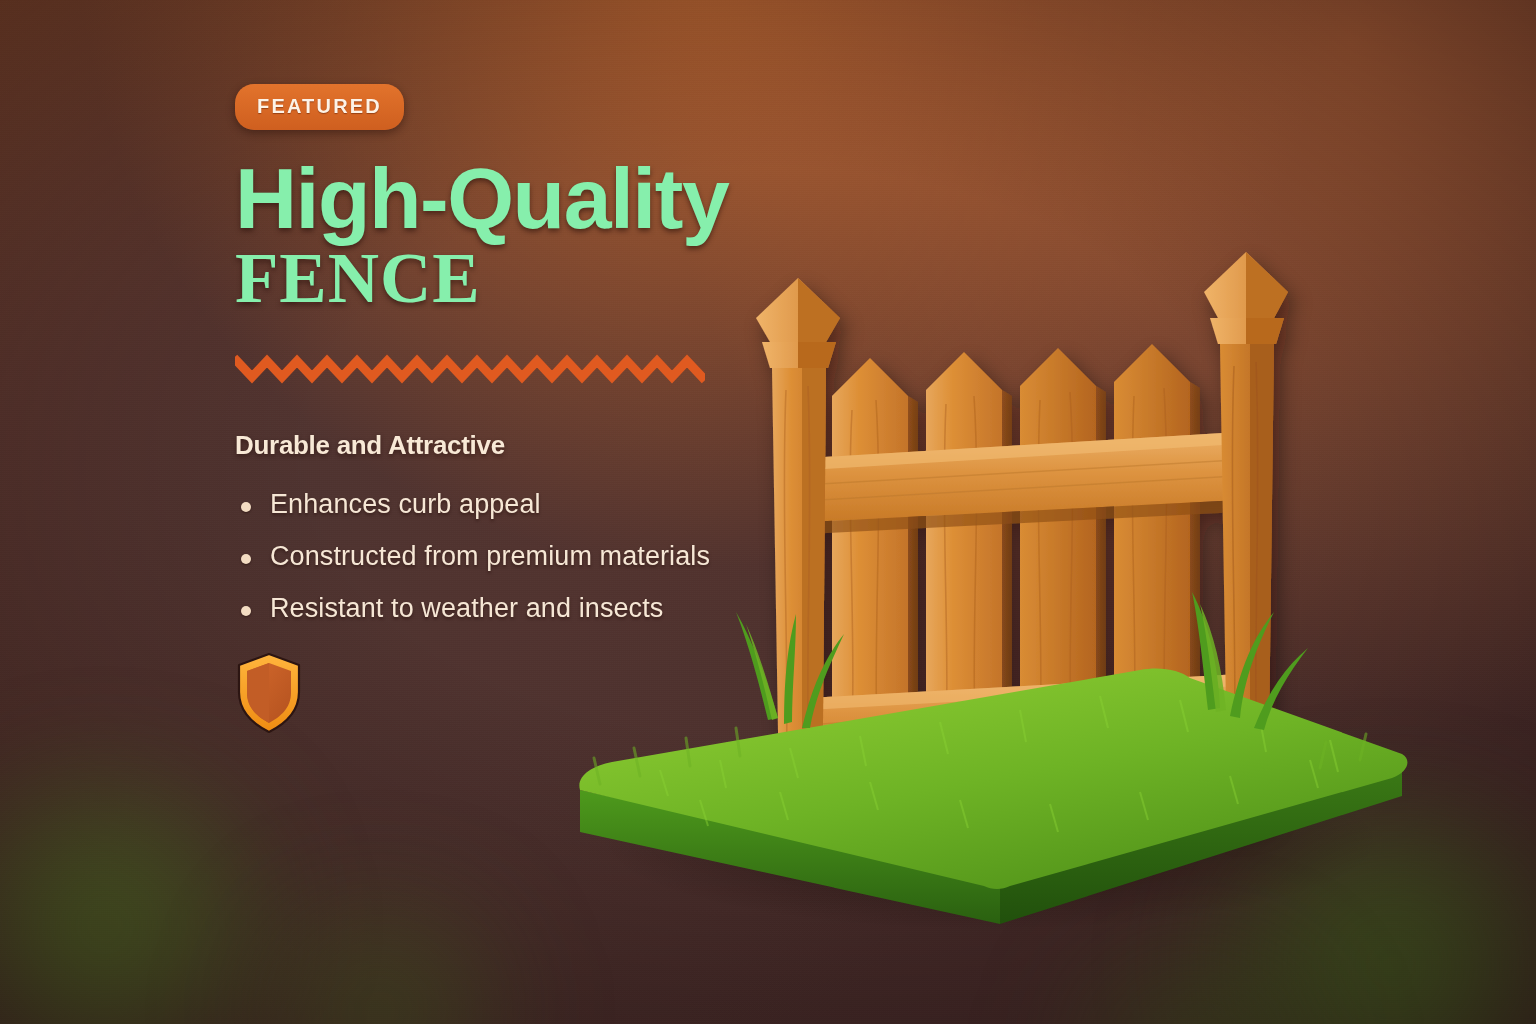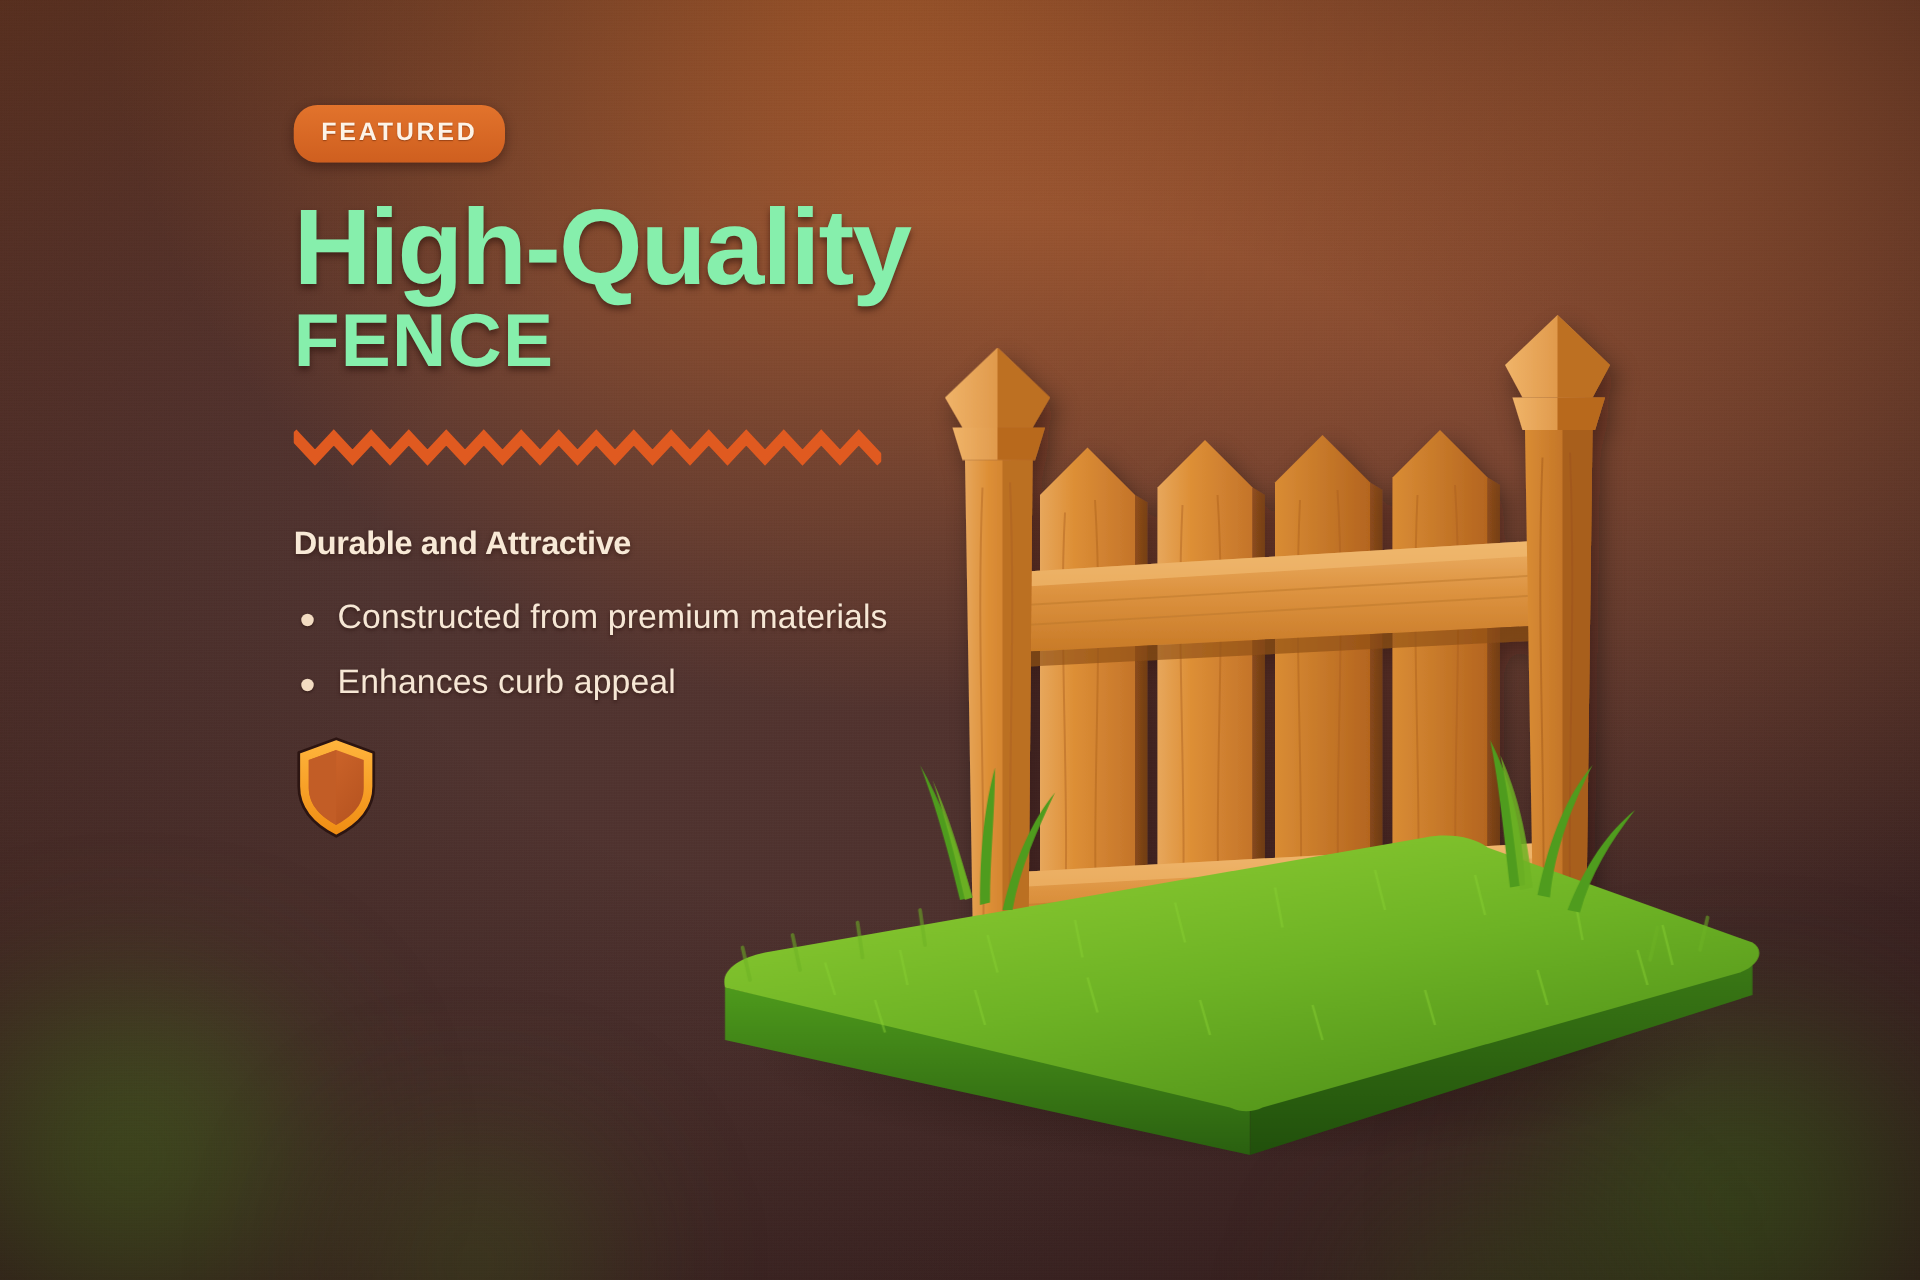--- a/index.html
+++ b/index.html
@@ -58,21 +58,21 @@
   }
 
   .title{
     margin-top:28px;
     color:#86efac; font-size:86px; line-height:.94; font-weight:bold;
     letter-spacing:-1.5px;
     text-shadow:0 3px 5px rgba(35,12,8,.52);
   }
   .title-2{
     display:block; margin-top:6px;
-    font-size:60px; letter-spacing:1px;
+    font-size:71px; letter-spacing:1px;font-family:Liberation Serif, serif;
   }
 
   .zigzag{ margin-top:40px; width:470px; height:34px; display:block; }
 
   .subhead{
     margin-top:44px;
     color:#f8e9d6; font-size:26px; font-weight:bold; letter-spacing:-0.3px;
     text-shadow:0 2px 4px rgba(35,12,8,.5);
   }
 
@@ -115,22 +115,23 @@
     <span class="title-2">FENCE</span>
   </h1>
 
   <svg class="zigzag" viewBox="0 0 470 34" preserveAspectRatio="none">
     <polyline points="2,9 17,25 32,9 47,25 62,9 77,25 92,9 107,25 122,9 137,25 152,9 167,25 182,9 197,25 212,9 227,25 242,9 257,25 272,9 287,25 302,9 317,25 332,9 347,25 362,9 377,25 392,9 407,25 422,9 437,25 452,9 467,25" fill="none" stroke="#e05a20" stroke-width="9" stroke-linecap="square" stroke-linejoin="miter"></polyline>
   </svg>
 
   <h2 class="subhead">Durable and Attractive</h2>
 
   <ul class="bullets">
+    <li>Enhances curb appeal</li>
     <li>Constructed from premium materials</li>
-    <li>Enhances curb appeal</li>
+    <li>Resistant to weather and insects</li>
   </ul>
 
   <div class="shield-wrap">
     <svg viewBox="0 0 68 82" width="68" height="82">
       <defs>
         <linearGradient id="shOut" x1="0" y1="0" x2="0" y2="1">
           <stop offset="0" stop-color="#ffb53d"></stop>
             <stop offset="1" stop-color="#ef8c12"></stop>
         </linearGradient>
         <linearGradient id="shIn" x1="0" y1="0" x2="1" y2="1">

